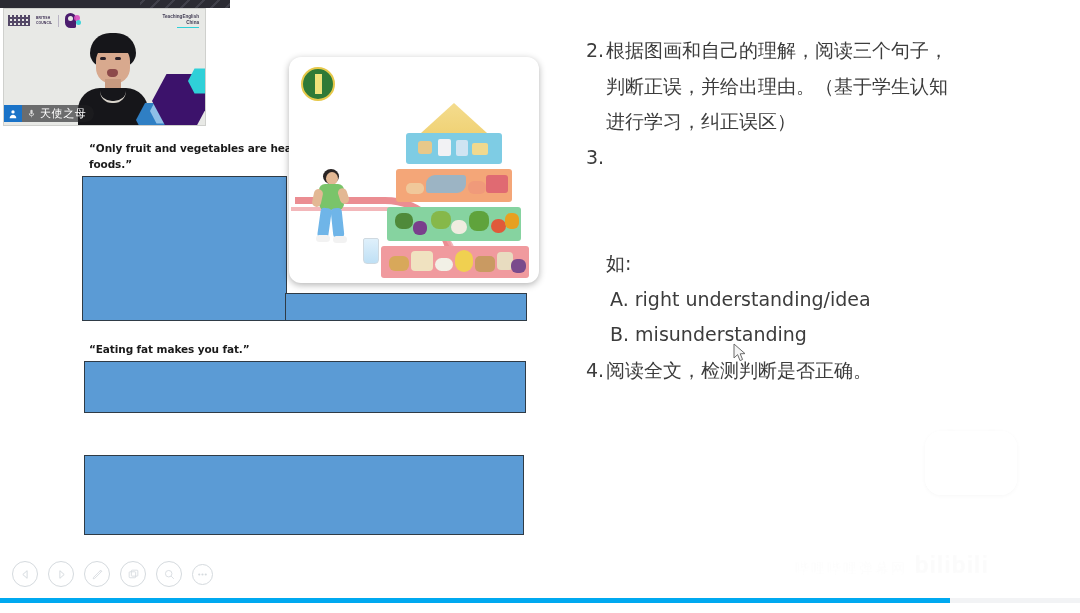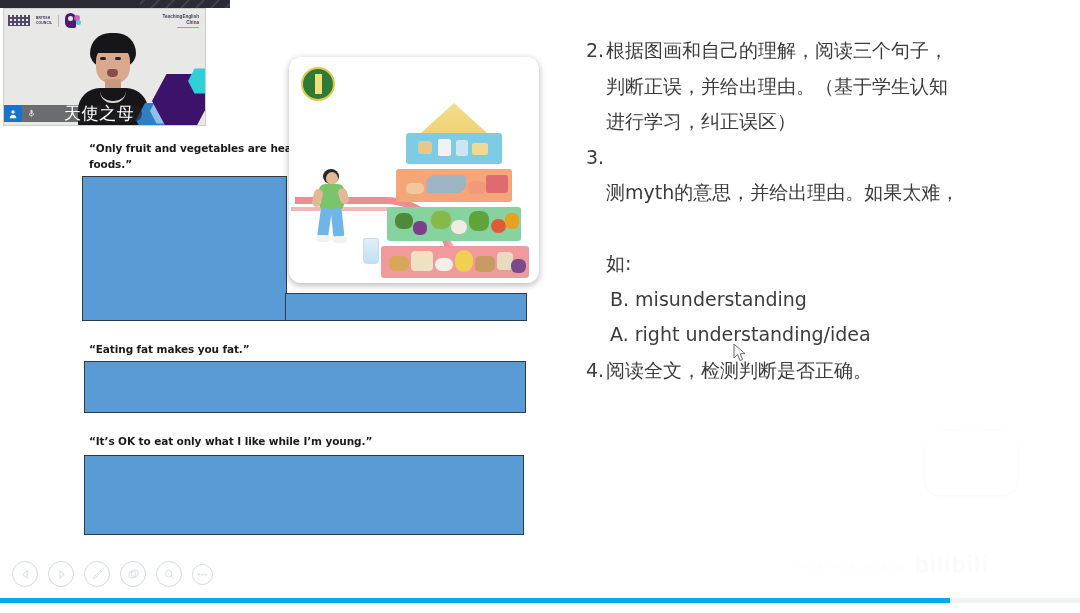--- a/index.html
+++ b/index.html
@@ -142,23 +142,22 @@
   }
   .nt-user svg { width:10px; height:10px; fill:#fff; }
   .nt-pill {
     display:flex; align-items:center; gap:4px;
     height:17px; padding:0 8px 0 5px;
     background:rgba(30,30,34,.62);
     border-radius:0 9px 9px 0;
   }
   .nt-mic svg { width:9px; height:11px; fill:#d9d9d9; display:block; }
   .nt-name {
-    color:#ffffff; font-size:17px; letter-spacing:.6px;
+    color:#ffffff; font-size:11px; letter-spacing:.6px;
     font-family:Liberation Sans, sans-serif;
-    margin-left:24px;
   }
 
   
   .slide-left { position:absolute; left:0; top:126px; width:556px; height:420px; }
 
   .myth-label {
     position:absolute;
     font-family:"DejaVu Sans",sans-serif;
     font-weight:bold; font-size:10.5px; color:#1a1a1a;
     line-height:1.55; letter-spacing:-.1px;
@@ -389,21 +388,20 @@
 
   <div class="slide-left">
 
     <div class="myth-label m1">“Only fruit and vegetables are healthy foods.”</div>
     <div class="ansbox a1" style="background: rgb(91, 155, 213);"></div>
     <div class="ansbox a1b" style="background: rgb(91, 155, 213);"></div>
 
     <div class="myth-label m2">“Eating fat makes you fat.”</div>
     <div class="ansbox a2" style="background: rgb(91, 155, 213);"></div>
 
-    <div class="myth-label m3">“It’s OK to eat only what I like while I’m young.”</div>
     <div class="ansbox a3" style="background: rgb(91, 155, 213);"></div>
   </div>
 
   <div class="pagoda-card">
     <div class="pg-badge">
       <div class="wheat"></div>
     </div>
 
     <div class="pg-track"></div>
     <div class="pg-track2"></div>
@@ -465,28 +463,28 @@
         <span>根据图画和自己的理解，阅读三个句子，</span><br>
         <span>判断正误，并给出理由。（基于学生认知</span><br>
         <span>进行学习，纠正误区）</span>
       </span>
     </div>
 
     <div class="ins-item">
       <span class="ins-num">3.</span>
       <span class="ins-txt">
         <br>
-        <span>测myth的意思，并给出理由。如果太难，</span><br>
+        <br>
         <br>
         <span>如:</span>
       </span>
     </div>
 
+    <div class="ins-opt">A. right understanding/idea</div>
     <div class="ins-opt">B. misunderstanding</div>
-    <div class="ins-opt">A. right understanding/idea</div>
 
     <div class="ins-item">
       <span class="ins-num">4.</span>
       <span class="ins-txt">阅读全文，检测判断是否正确。</span>
     </div>
   </div>
 
   <svg style="position:absolute;left:733px;top:343px;width:14px;height:20px;" viewBox="0 0 14 20">
     <path d="M1 1 L1 15 L4.6 11.6 L7 17.6 L9.6 16.5 L7.2 10.8 L12 10.6 Z" fill="#f5f5f5" stroke="#6b6b6b" stroke-width="1"></path>
   </svg>

